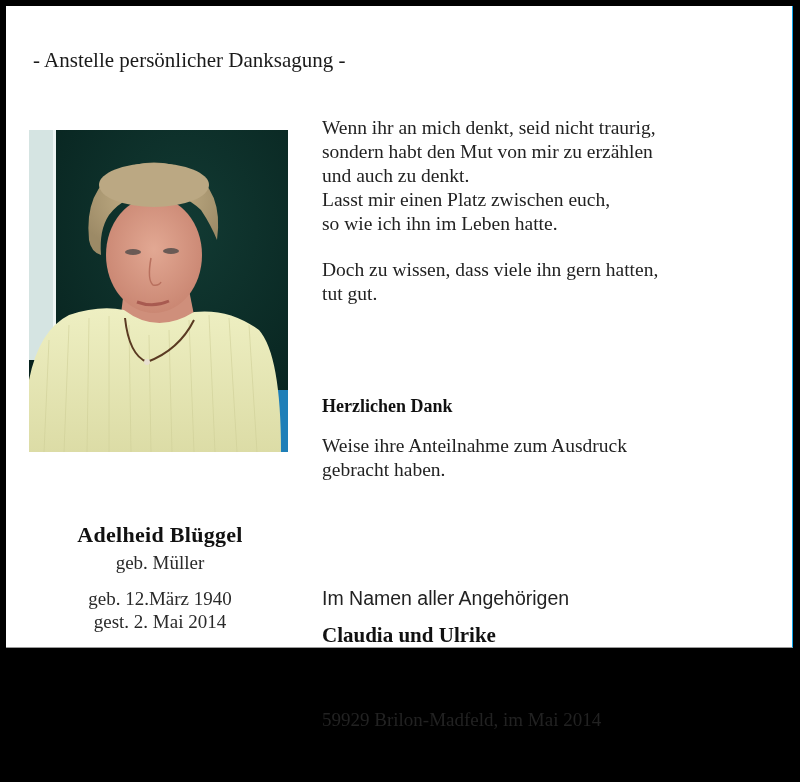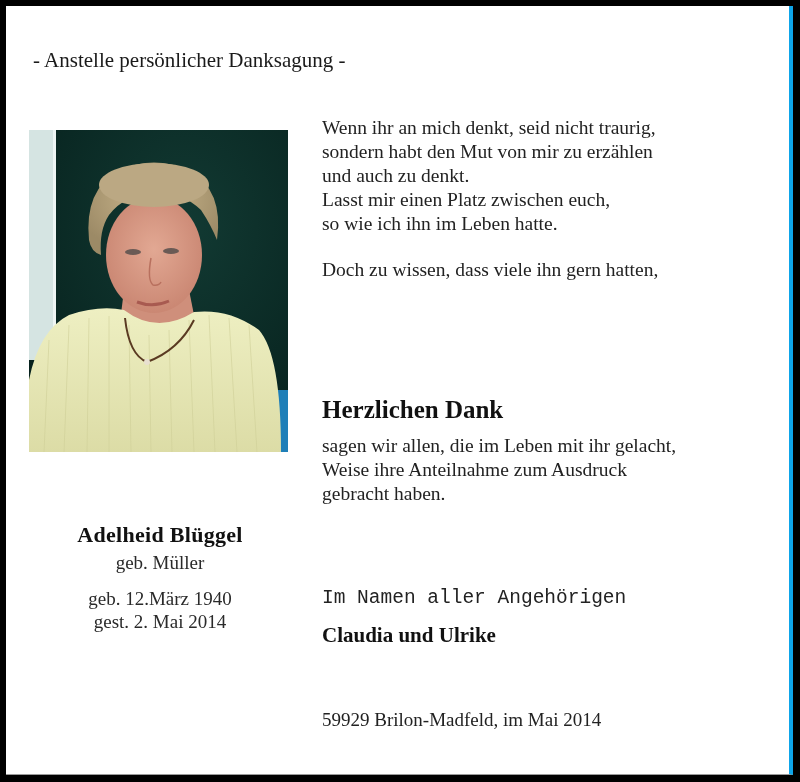--- a/index.html
+++ b/index.html
@@ -7,23 +7,23 @@
       width: 800px; height: 782px;
       background: #000;
       position: relative;
       overflow: hidden;
       font-family: "DejaVu Serif", "Liberation Serif", serif;
       color: #1a1a1a;
     }
     .card {
       position: absolute;
       left: 6px; top: 6px;
-      width: 787px; height: 769px;
+      width: 787px; height: 642px;
       background: #fff;
-      border-right: 4px solid #0ea5e9;
+      border-right: 1px solid #0ea5e9;
       border-bottom: 1px solid #9a9a9a;
       box-sizing: border-box;
     }
     .header {
       position: absolute;
       left: 27px; top: 42px;
       font-family: "Liberation Serif", serif;
       font-size: 21px;
       color: #1a1a1a;
       white-space: nowrap;
@@ -69,37 +69,37 @@
       font-size: 19.5px;
       line-height: 24px;
       color: #222;
     }
     .stanza { margin: 0; }
     .stanza + .stanza { margin-top: 22px; }
     .thanks-title {
       position: absolute;
       left: 316px; top: 390px;
       font-family: "Liberation Serif", serif;
-      font-size: 25px;
+      font-size: 18px;
       font-weight: bold;
       color: #111;
     }
     .thanks-text {
       position: absolute;
       left: 316px; top: 428px;
       width: 460px;
       font-family: "Liberation Serif", serif;
       font-size: 19.5px;
       line-height: 24px;
       color: #222;
     }
     .behalf {
       position: absolute;
       left: 316px; top: 581px;
-      font-family: Liberation Mono, monospace;
+      font-family: Liberation Sans, sans-serif;
       font-size: 19.5px;
       color: #222;
       white-space: nowrap;
     }
     .signers {
       position: absolute;
       left: 316px; top: 617px;
       font-family: "Liberation Serif", serif;
       font-size: 21px;
       font-weight: bold;
@@ -198,27 +198,27 @@
   <div class="right">
     <div class="stanza">
       <span class="line">Wenn ihr an mich denkt, seid nicht traurig,</span>
       <span class="line">sondern habt den Mut von mir zu erzählen</span>
       <span class="line">und auch zu denkt.</span>
       <span class="line">Lasst mir einen Platz zwischen euch,</span>
       <span class="line">so wie ich ihn im Leben hatte.</span>
     </div>
     <div class="stanza">
       <span class="line">Doch zu wissen, dass viele ihn gern hatten,</span>
+      <span class="line">tut gut.</span>
     </div>
   </div>
 
   <div class="thanks-title">Herzlichen Dank</div>
 
   <div class="thanks-text">
-    <span class="line">sagen wir allen, die im Leben mit ihr gelacht,</span>
     <span class="line">Weise ihre Anteilnahme zum Ausdruck</span>
     <span class="line">gebracht haben.</span>
   </div>
 
   <div class="behalf">Im Namen aller Angehörigen</div>
   <div class="signers">Claudia und Ulrike</div>
   <div class="place">59929 Brilon-Madfeld, im Mai 2014</div>
 
 </div>
 

